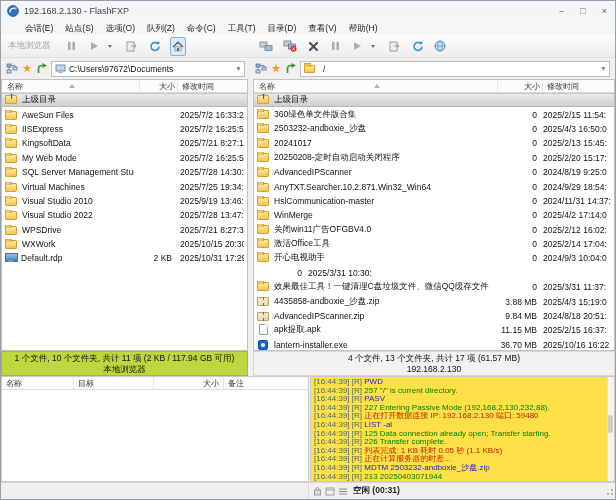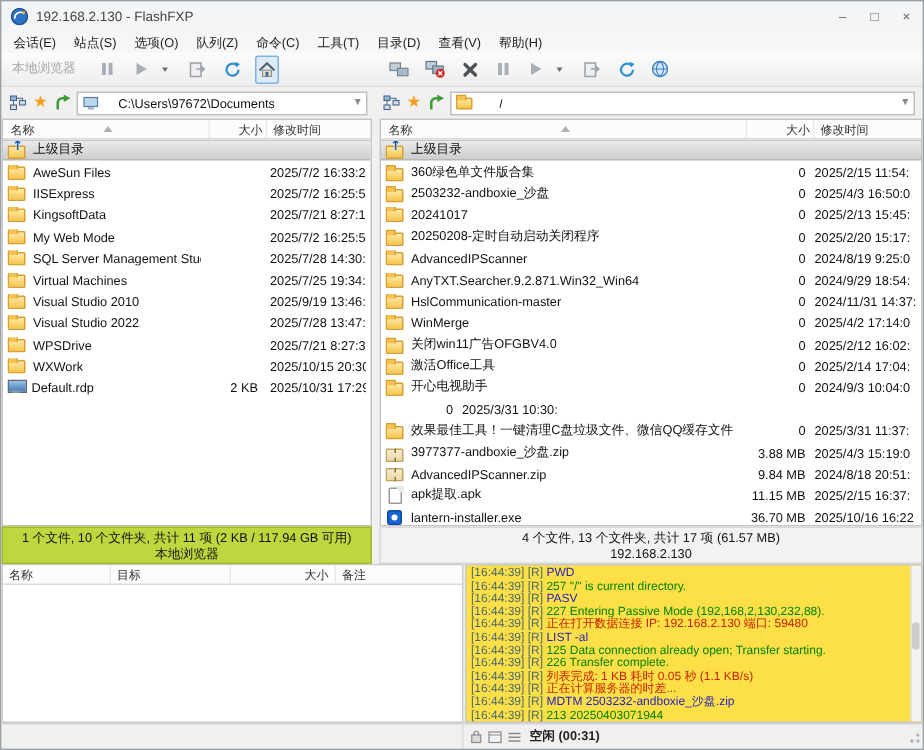--- a/index.html
+++ b/index.html
@@ -6,58 +6,58 @@
   *{box-sizing:border-box;}
   .window{width:616px;height:500px;border:1px solid #9aa0a6;background:#f0f0f0;
     font-family:"Liberation Sans","DejaVu Sans",sans-serif;display:flex;flex-direction:column;
     overflow:hidden;color:#111;}
   
   .titlebar{height:20px;flex:none;display:flex;align-items:center;padding:0 8px 0 6px;background:#f4f5f6;}
   .title-text{font-size:9px;color:#444;margin-left:5px;}
   .win-controls{margin-left:auto;display:flex;align-items:center;gap:16px;color:#666;font-size:9px;}
   .win-controls span{cursor:default;line-height:10px;}
   
-  .menubar{height:14px;flex:none;display:flex;align-items:center;background:#f6f6f6;padding-left:2px;}
+  .menubar{height:14px;flex:none;display:flex;align-items:center;background:#f6f6f6;padding-left:18px;}
   .menu-item{font-size:8.5px;color:#222;padding:0 6px;line-height:14px;}
   
   .toolbar{height:23px;flex:none;display:flex;align-items:center;background:linear-gradient(#fcfcfc,#ededed);border-bottom:1px solid #e0e0e0;}
   .tb-left{width:247px;flex:none;display:flex;align-items:center;padding-left:7px;gap:8px;}
   .tb-right{flex:1;display:flex;align-items:center;padding-left:10px;gap:8px;}
   .tb-label{font-size:8.5px;color:#a5a5a5;margin-right:6px;}
   .tbtn{display:inline-flex;align-items:center;justify-content:center;height:19px;min-width:14px;padding:0 1px;}
   .tbtn.active{background:#dcebf9;border:1px solid #7eb2e0;border-radius:2px;}
   .tb-drop{margin-left:-6px;}
   
   .addrrow{height:21px;flex:none;display:flex;align-items:center;background:#f0f0f0;}
   .addr-left{width:247px;flex:none;display:flex;align-items:center;gap:4px;padding:0 3px 0 5px;}
   .addr-right{flex:1;display:flex;align-items:center;gap:4px;padding:0 5px 0 7px;}
   .combo{flex:1;height:16px;background:#fff;border:1px solid #bdbdbd;display:flex;align-items:center;
     font-size:8.5px;padding:0 2px 0 3px;overflow:hidden;white-space:nowrap;}
-  .combo .path{margin-left:13px;overflow:hidden;}
+  .combo .path{margin-left:3px;overflow:hidden;}
   .combo .chev{margin-left:auto;color:#8b8b8b;font-size:7px;flex:none;}
   .star{color:#f59c1a;font-size:11px;line-height:11px;}
   
   .main{flex:1;display:flex;min-height:0;}
   .pane{background:#fff;border:1px solid #c3c3c3;display:flex;flex-direction:column;overflow:hidden;}
   .pane.left{width:247px;flex:none;}
   .pane.right{flex:1;}
   .pane-gap{width:5px;flex:none;}
   .lhdr{height:13px;flex:none;display:flex;align-items:center;background:#fcfcfc;border-bottom:1px solid #dcdcdc;
     font-size:8px;color:#333;padding:0 3px;}
   .hcell{border-right:1px solid #e8e8e8;height:100%;display:flex;align-items:center;}
   .hname{flex:1;position:relative;min-width:0;padding-left:2px;}
   .caret{position:absolute;left:50%;top:1px;width:0;height:0;border:3px solid transparent;border-bottom:4px solid #b0b0b0;transform:translateX(-50%);}
   .hsz{width:38px;justify-content:flex-end;padding-right:2px;}
   .htm{width:66px;border-right:none;padding-left:4px;text-align:right;}
   .pane.right .hsz{width:45px}
   .pane.right .htm{width:68px}
   .list{flex:1;overflow:hidden;}
   .row{height:14.4px;display:flex;align-items:center;padding:0 3px;font-size:8.5px;white-space:nowrap;}
   .row[data-sel="true"]{background:linear-gradient(#eaeaea,#cfcfcf);border-top:1px solid #c6c6c6;border-bottom:1px solid #b8b8b8;}
-  .nmwrap{flex:1;display:flex;align-items:flex-end;min-width:0;overflow:hidden;}
+  .nmwrap{flex:1;display:flex;align-items:flex-start;min-width:0;overflow:hidden;}
   .nm{overflow:hidden;white-space:nowrap;}
   .sz{width:38px;flex:none;text-align:right;}
   .tm{width:64px;flex:none;margin-left:8px;overflow:hidden;}
   .pane.right .sz{width:45px}
   .pane.right .tm{width:68px;margin-left:6px}
   
   .fi{display:inline-block;width:13px;height:10px;position:relative;margin-right:4px;flex:none;}
   .fi[data-icon="folder"]::before,.fi[data-icon="updir"]::before,.fi[data-icon="zip"]::before{
     content:"";position:absolute;left:0;top:1px;right:1px;bottom:0;background:linear-gradient(#ffe9a6,#f5c54d);
     border:1px solid #d89e2e;border-radius:1px;}
@@ -511,21 +511,21 @@
               <span class="fi" data-icon="folder"></span>
               <span class="nm">AdvancedIPScanner</span>
             </span>
             <span class="sz">0</span>
             <span class="tm">2024/8/19 9:25:0</span>
           </div>
 
           <div class="row">
             <span class="nmwrap">
               <span class="fi" data-icon="folder"></span>
-              <span class="nm">AnyTXT.Searcher.9.2.871.Win32_Win64</span>
+              <span class="nm">AnyTXT.Searcher.10.2.871.Win32_Win64</span>
             </span>
             <span class="sz">0</span>
             <span class="tm">2024/9/29 18:54:</span>
           </div>
 
           <div class="row">
             <span class="nmwrap">
               <span class="fi" data-icon="folder"></span>
               <span class="nm">HslCommunication-master</span>
             </span>
@@ -579,21 +579,21 @@
               <span class="fi" data-icon="folder"></span>
               <span class="nm">效果最佳工具！一键清理C盘垃圾文件、微信QQ缓存文件，免费好用，免安装版本</span>
             </span>
             <span class="sz">0</span>
             <span class="tm">2025/3/31 11:37:</span>
           </div>
 
           <div class="row">
             <span class="nmwrap">
               <span class="fi" data-icon="zip"></span>
-              <span class="nm">3977377-andboxie_沙盘.zip</span>
+              <span class="nm">4435858-andboxie_沙盘.zip</span>
             </span>
             <span class="sz">3.88 MB</span>
             <span class="tm">2025/4/3 15:19:0</span>
           </div>
 
           <div class="row">
             <span class="nmwrap">
               <span class="fi" data-icon="zip"></span>
               <span class="nm">AdvancedIPScanner.zip</span>
             </span>

